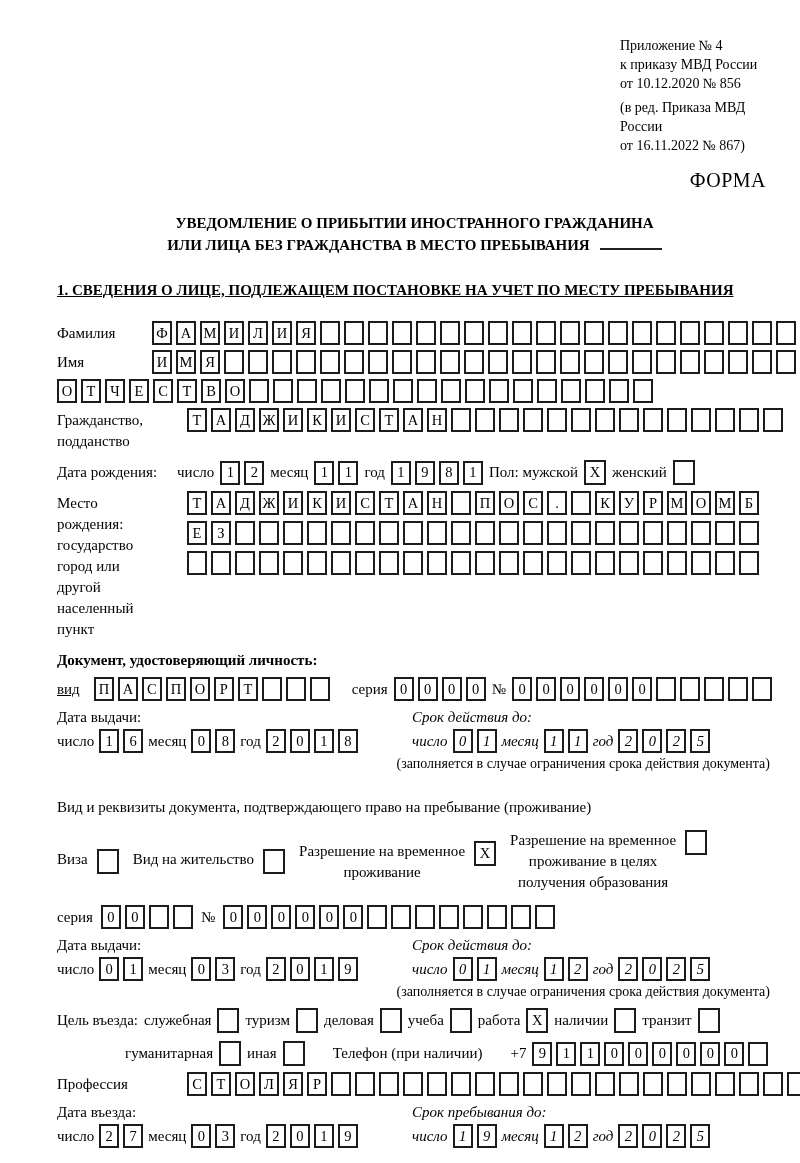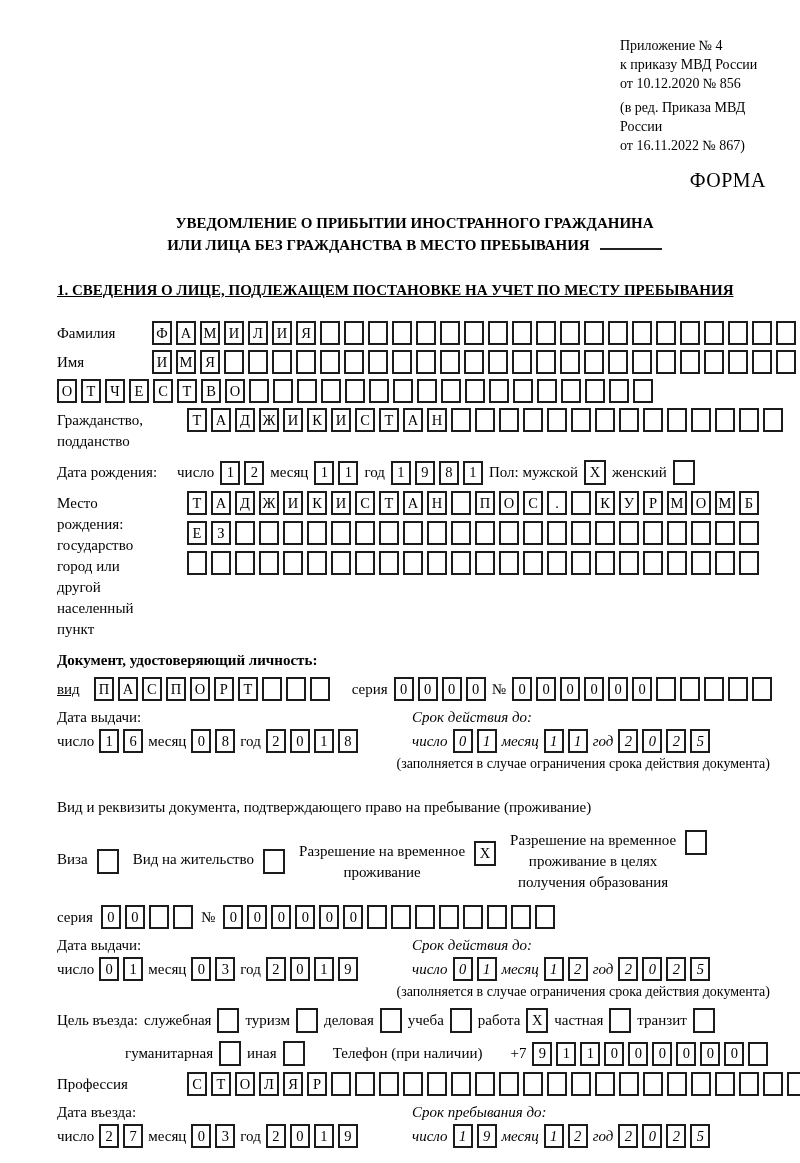--- a/index.html
+++ b/index.html
@@ -542,21 +542,21 @@
         <span class="cell"></span>
       </span>
     <span class="t">учеба</span>
     <span class="cells cbx">
         <span class="cell"></span>
       </span>
     <span class="t">работа</span>
     <span class="cells cbx">
         <span class="cell">X</span>
       </span>
-    <span class="t">частная</span>
+    <span class="t">наличии</span>
     <span class="cells cbx">
         <span class="cell"></span>
       </span>
     <span class="t">транзит</span>
     <span class="cells cbx">
         <span class="cell"></span>
       </span>
   </div>
 
   <div class="inl indent68">

